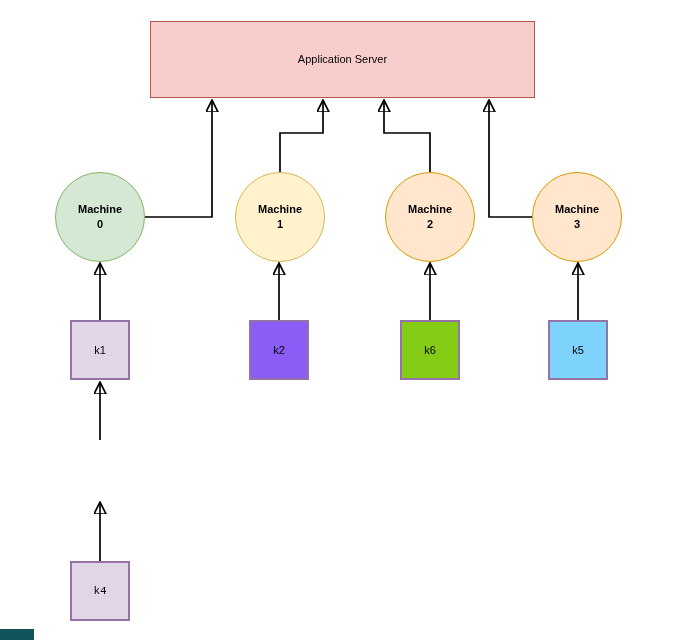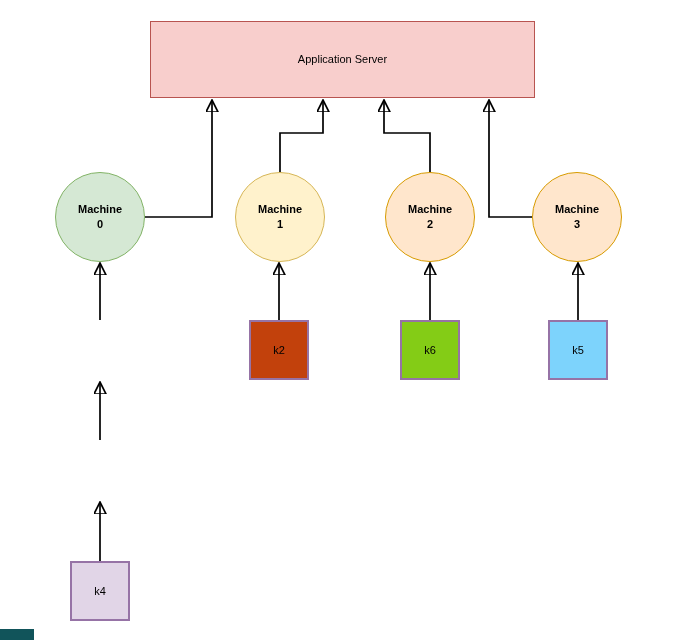--- a/index.html
+++ b/index.html
@@ -130,33 +130,36 @@
     </div>
   </div>
 
   <div class="node machine" id="machine-3" style="background-color: rgb(255, 230, 204); border-color: rgb(215, 155, 0);">
     <div>
       <div>Machine</div>
       <div>3</div>
     </div>
   </div>
 
+  <div class="node key" id="key-k1" style="background-color: rgb(225, 213, 231); border-color: rgb(150, 115, 166);">
+    <span>k1</span>
+  </div>
 
-  <div class="node key" id="key-k2" style="background-color: #c2410c; border-color: rgb(150, 115, 166);">
+  <div class="node key" id="key-k2" style="background-color: #8b5cf6; border-color: rgb(150, 115, 166);">
     <span>k2</span>
   </div>
 
   <div class="node key" id="key-k6" style="background-color: #84cc16; border-color: rgb(150, 115, 166);">
     <span>k6</span>
   </div>
 
   <div class="node key" id="key-k5" style="background-color: #7dd3fc; border-color: rgb(150, 115, 166);">
     <span>k5</span>
   </div>
 
 
-  <div class="node key" id="key-k4" style="background-color: rgb(225, 213, 231); border-color: rgb(150, 115, 166);">
+  <div class="node key" id="key-k4" style="background-color: rgb(225, 213, 231); border-color: rgb(150, 115, 166); font-family: Liberation Mono, monospace;">
     <span>k4</span>
   </div>
 
   <div class="corner-badge" style="background-color: rgb(17, 84, 90);"></div>
 
 </div>
 
 </body></html>

